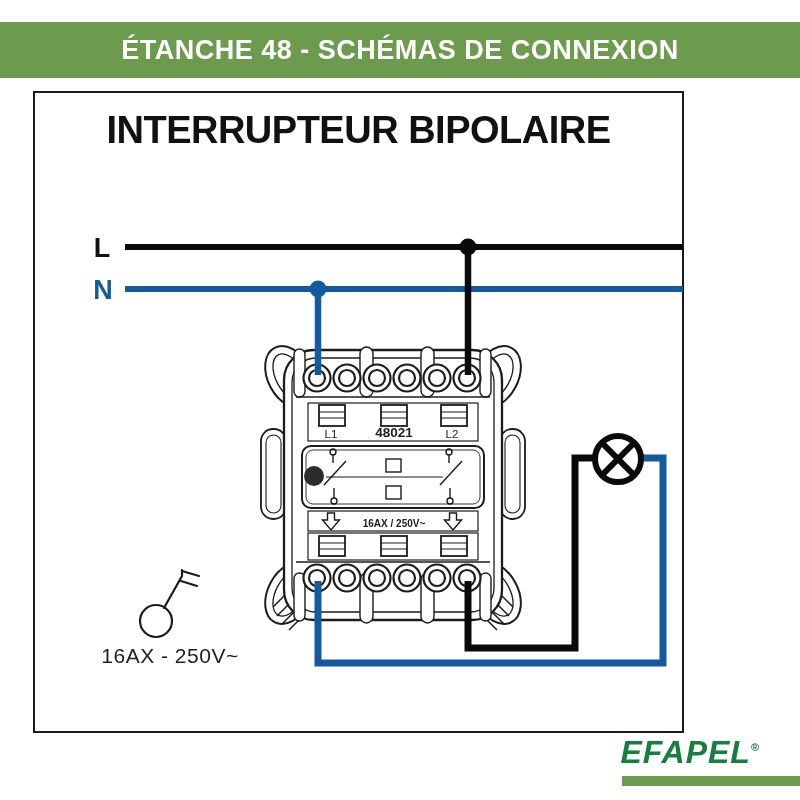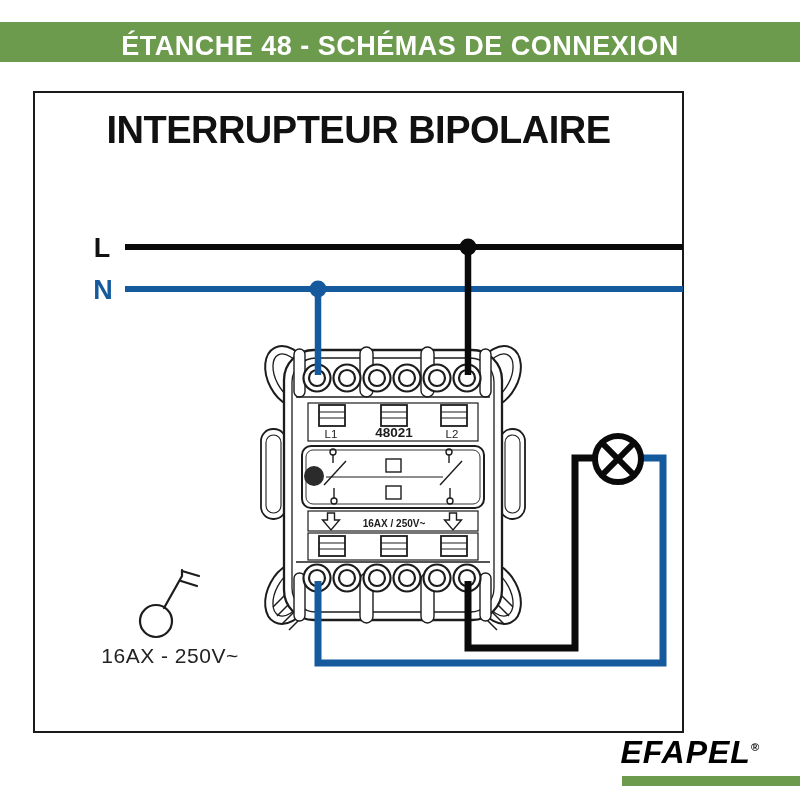--- a/index.html
+++ b/index.html
@@ -1,37 +1,37 @@
 <!DOCTYPE html>
 <html><head>
 <meta charset="utf-8">
 <style>
   html,body{margin:0;padding:0;}
   body{
     width:800px;height:800px;background:#ffffff;position:relative;overflow:hidden;
     font-family:"Liberation Sans",sans-serif;
   }
   .header-banner{
-    position:absolute;left:0;top:22px;width:800px;height:40px;background:#6d9b4e;
-    display:flex;align-items:flex-end;justify-content:center;
+    position:absolute;left:0;top:22px;width:800px;height:56px;background:#6d9b4e;
+    display:flex;align-items:center;justify-content:center;
   }
   .header-banner .header-title{
     margin:0;color:#ffffff;font-size:27px;font-weight:bold;letter-spacing:.5px;white-space:nowrap;
   }
   .main-box{
     position:absolute;left:33px;top:91px;width:651px;height:642px;
     border:2.5px solid #1a1a1a;box-sizing:border-box;background:#ffffff;
   }
   .diagram-title{
     margin:16px 0 0 0;text-align:center;font-size:38px;font-weight:bold;
     letter-spacing:-0.5px;color:#111111;
   }
   svg.diagram{position:absolute;left:0;top:0;font-family:"Liberation Sans",sans-serif;}
   .brand-logo{
-    position:absolute;top:736px;right:40px;color:#000000;font-size:32px;
+    position:absolute;top:736px;right:40px;color:#15803d;font-size:32px;
     font-weight:bold;font-style:italic;letter-spacing:1px;line-height:1;
   }
   .brand-logo .reg{font-size:11px;vertical-align:super;font-style:normal;}
   .brand-bar{position:absolute;left:622px;top:776px;width:178px;height:10px;background:#6d9b4e;}
 </style>
 </head>
 <body>
 
 <div class="header-banner">
   <h2 class="header-title">ÉTANCHE 48 - SCHÉMAS DE CONNEXION</h2>

